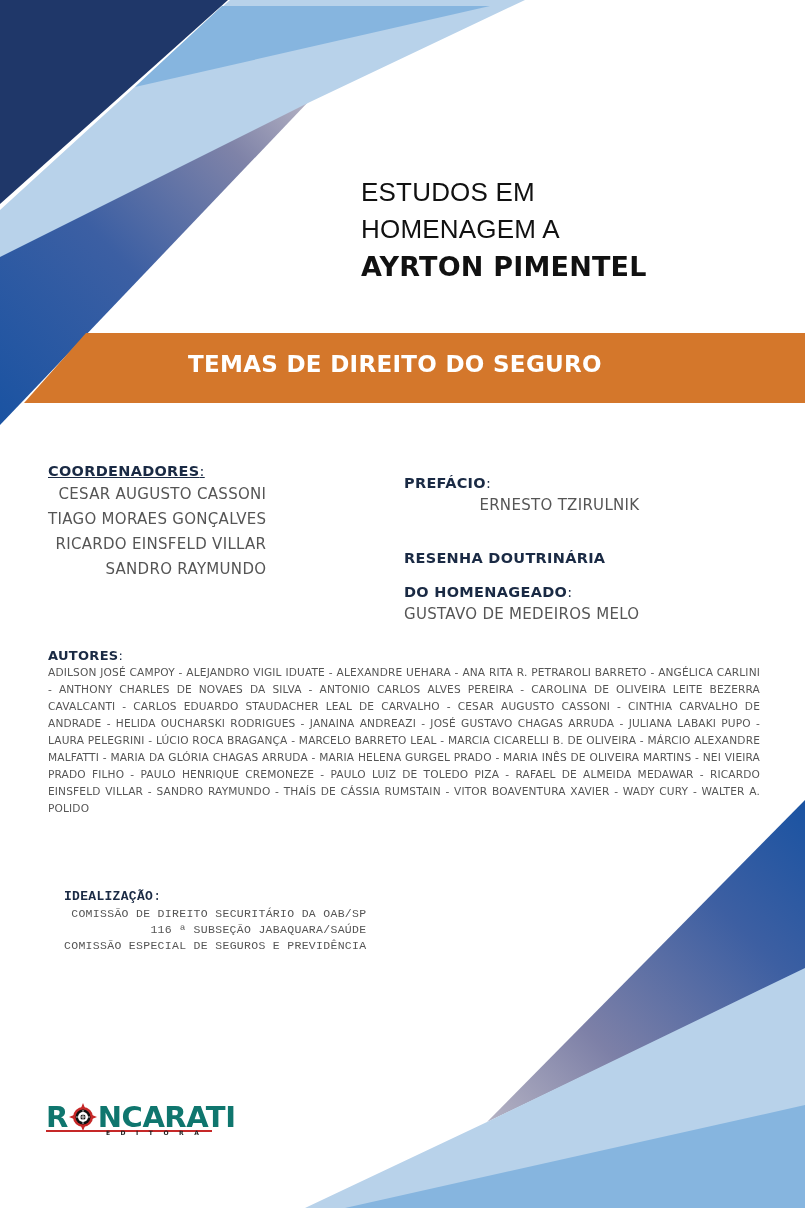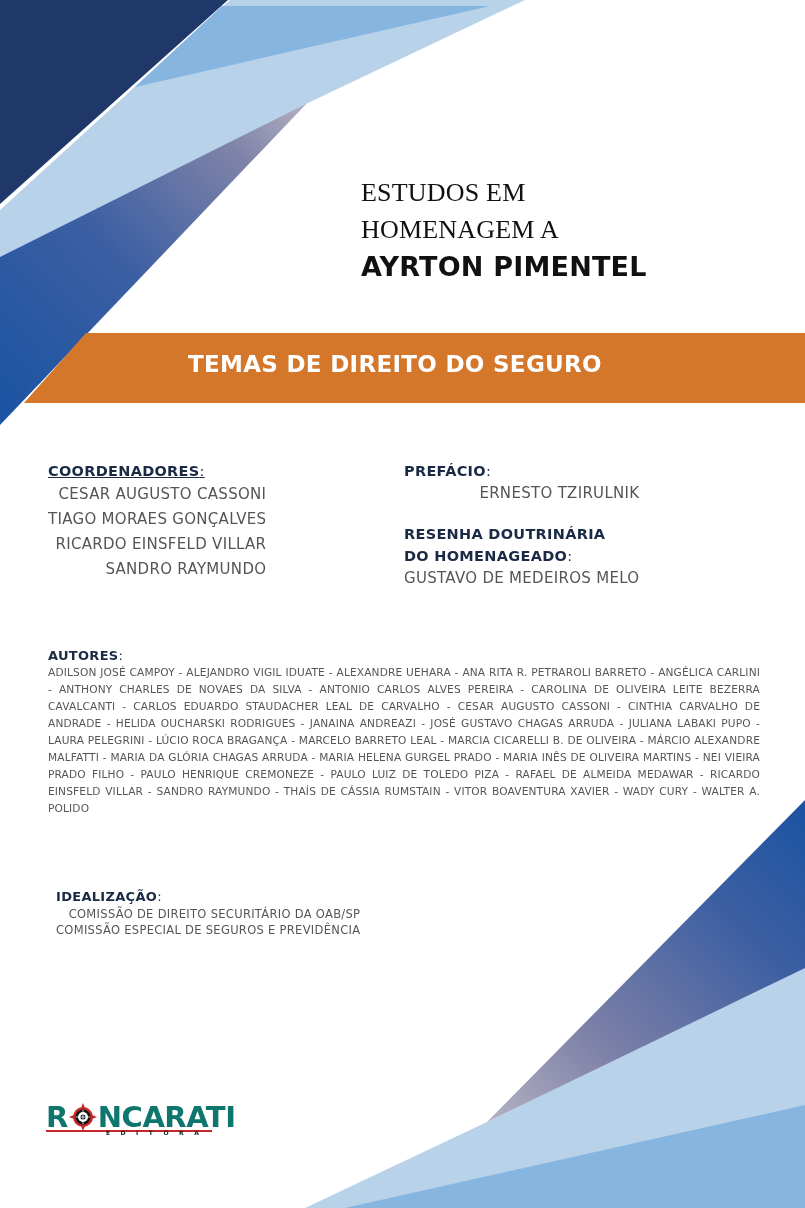--- a/index.html
+++ b/index.html
@@ -7,21 +7,21 @@
       width: 805px; height: 1208px; position: relative; overflow: hidden;
       background: #ffffff;
       font-family: "DejaVu Sans", "Liberation Sans", sans-serif;
     }
     .bg-art { position: absolute; left: 0; top: 0; width: 805px; height: 1208px; }
     .title-block {
       position: absolute; left: 361px; top: 174px;
       color: #111111; font-size: 26px; line-height: 37px; letter-spacing: 0.2px;
     }
     .title-block .l { display: block; white-space: nowrap; }
-    .title-block .light { font-weight: 300; font-family: Liberation Serif, serif; }
+    .title-block .light { font-weight: 300; font-family: Liberation Sans, sans-serif; }
     .title-block .bold { font-weight: bold; font-size: 27px; }
     .band-text {
       position: absolute; left: 188px; top: 351px;
       color: #ffffff; font-weight: bold; font-size: 23px; letter-spacing: 0.3px;
       font-family: "DejaVu Sans", sans-serif; white-space: nowrap;
     }
     .col { position: absolute; }
     .heading {
       color: #1a2a44; font-size: 14.5px; font-weight: bold; letter-spacing: 0.3px;
       white-space: nowrap;
@@ -29,30 +29,30 @@
     .heading .colon { font-weight: normal; }
     .name {
       color: #555555; font-size: 15px; letter-spacing: 0.3px; white-space: nowrap;
       font-weight: normal;
       text-align: right;
     }
     .coord { left: 48px; top: 460px; }
     .coord .heading { line-height: 22px; text-decoration: underline; }
     .coord .name { line-height: 25px; }
     .pref { left: 404px; top: 460px; }
-    .pref .heading { line-height: 22px; }
+    .pref .heading { line-height: 22px; margin-top: 12px; }
     .pref .name { line-height: 22px; }
     .pref .gap { height: 19px; }
     .autores { left: 48px; top: 648px; width: 712px; }
     .autores .heading { font-size: 13px; line-height: 16px; }
     .autores .body {
       color: #555555; font-size: 10.6px; line-height: 17px; letter-spacing: 0.15px;
       text-align: justify; text-align-last: left; margin-top: 0px;
     }
-    .ideal { left: 56px; top: 888px; }
+    .ideal { left: 64px; top: 888px; font-family: Liberation Mono, monospace; }
     .ideal .heading { font-size: 13px; line-height: 18px; }
     .ideal .name { font-size: 11.5px; line-height: 16px; }
     .logo {
       position: absolute; left: 46px; top: 1100px; width: 166px; height: 42px;
     }
     .logo-main {
       position: absolute; left: 0; top: 0; font-family: "DejaVu Sans", sans-serif;
       font-weight: bold; font-size: 29px; letter-spacing: -0.5px; color: #0f766e;
       line-height: 34px; white-space: nowrap;
     }
@@ -129,20 +129,21 @@
 </div>
 
 <div class="col autores">
   <div class="heading"><span>AUTORES</span><span class="colon">:</span></div>
   <div class="body">ADILSON JOSÉ CAMPOY - ALEJANDRO VIGIL IDUATE - ALEXANDRE UEHARA - ANA RITA R. PETRAROLI BARRETO - ANGÉLICA CARLINI - ANTHONY CHARLES DE NOVAES DA SILVA - ANTONIO CARLOS ALVES PEREIRA - CAROLINA DE OLIVEIRA LEITE BEZERRA CAVALCANTI - CARLOS EDUARDO STAUDACHER LEAL DE CARVALHO - CESAR AUGUSTO CASSONI - CINTHIA CARVALHO DE ANDRADE - HELIDA OUCHARSKI RODRIGUES - JANAINA ANDREAZI - JOSÉ GUSTAVO CHAGAS ARRUDA - JULIANA LABAKI PUPO - LAURA PELEGRINI - LÚCIO ROCA BRAGANÇA - MARCELO BARRETO LEAL - MARCIA CICARELLI B. DE OLIVEIRA - MÁRCIO ALEXANDRE MALFATTI - MARIA DA GLÓRIA CHAGAS ARRUDA - MARIA HELENA GURGEL PRADO - MARIA INÊS DE OLIVEIRA MARTINS - NEI VIEIRA PRADO FILHO - PAULO HENRIQUE CREMONEZE - PAULO LUIZ DE TOLEDO PIZA - RAFAEL DE ALMEIDA MEDAWAR - RICARDO EINSFELD VILLAR - SANDRO RAYMUNDO - THAÍS DE CÁSSIA RUMSTAIN - VITOR BOAVENTURA XAVIER - WADY CURY - WALTER A. POLIDO</div>
 </div>
 
 <div class="col ideal">
   <div class="heading"><span>IDEALIZAÇÃO</span><span class="colon">:</span></div>
   <div class="name">COMISSÃO DE DIREITO SECURITÁRIO DA OAB/SP</div>
+  <div class="name">116 ª SUBSEÇÃO JABAQUARA/SAÚDE</div>
   <div class="name">COMISSÃO ESPECIAL DE SEGUROS E PREVIDÊNCIA</div>
 </div>
 
 <div class="logo">
   <div class="logo-main">
     <span class="r">R</span><span class="target"><svg width="28" height="28" viewBox="0 0 28 28">
         <polygon points="14,0 18,10 28,14 18,18 14,28 10,18 0,14 10,10" fill="#c62828"></polygon>
         <circle cx="14" cy="14" r="10" fill="#c62828"></circle>
         <circle cx="14" cy="14" r="7.5" fill="#111"></circle>
         <circle cx="14" cy="14" r="5" fill="#fff"></circle>

